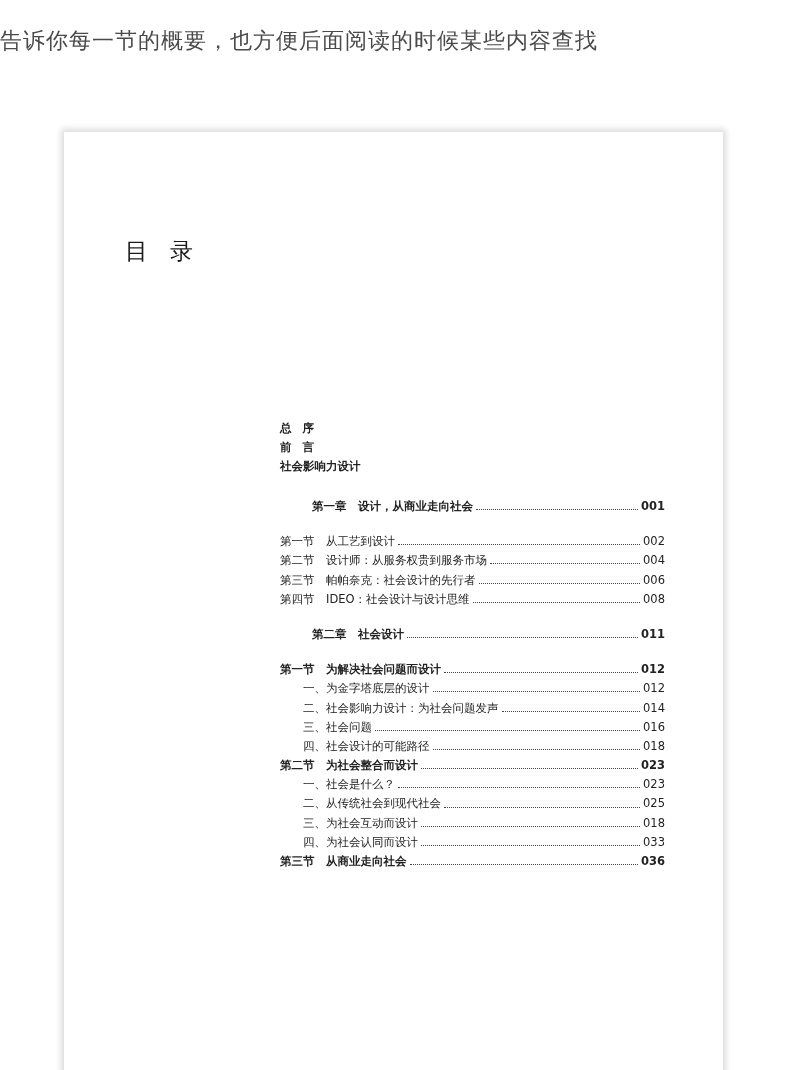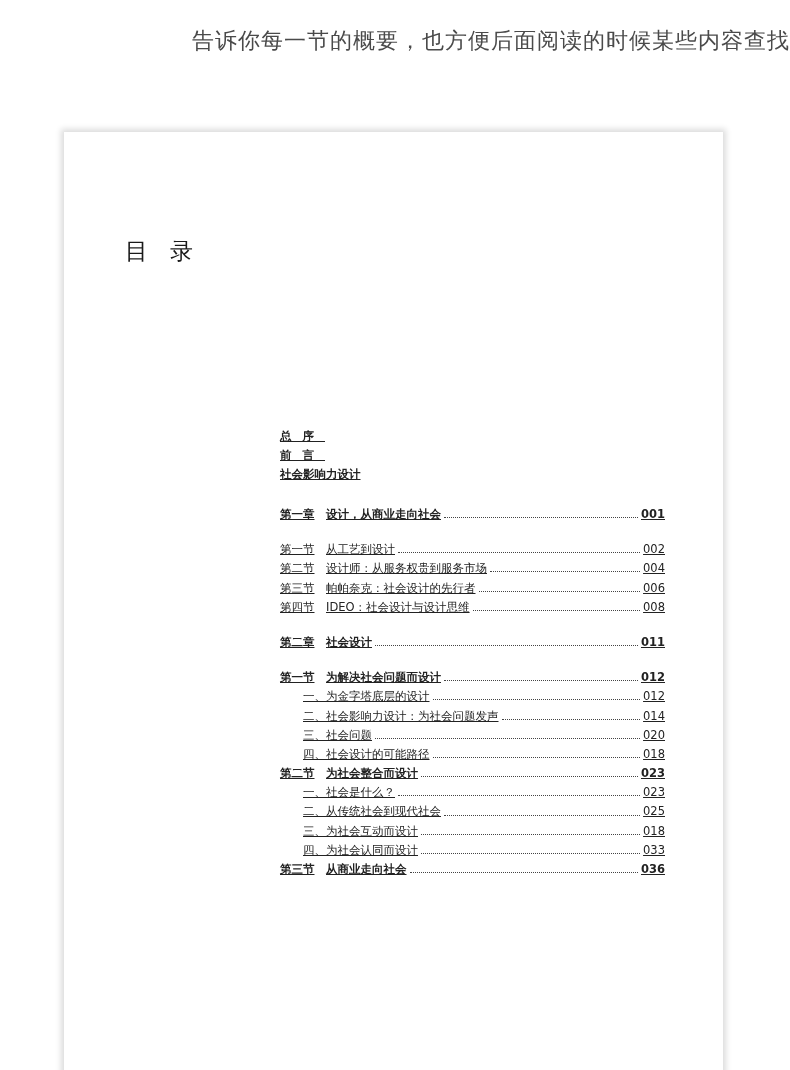--- a/index.html
+++ b/index.html
@@ -1,47 +1,47 @@
 <!DOCTYPE html>
 <html><head>
 <meta charset="utf-8">
 <style>
   html, body { margin: 0; padding: 0; }
   body {
     width: 790px; height: 1070px; background: #ffffff; position: relative; overflow: hidden;
     font-family: "DejaVu Sans", "Liberation Sans", sans-serif;
   }
   .caption {
-    position: absolute; left: 0; top: 26px; width: 790px; text-align: right;
+    position: absolute; left: 0; top: 26px; width: 790px; text-align: left;
     font-size: 22px; color: #4a4a4a; letter-spacing: 1px;
   }
   .page {
     position: absolute; left: 64px; top: 132px; width: 659px; height: 1064px;
     background: #ffffff;
     box-shadow: 0 0 6px 3px rgba(0,0,0,0.14);
   }
   .toc-title {
     position: absolute; left: 61px; top: 104px;
     font-size: 23px; color: #1a1a1a; letter-spacing: 22px; font-weight: normal;
   }
   .toc {
-    position: absolute; left: 216px; top: 295px; width: 385px;
-    color: #222; font-size: 11.5px; text-decoration: underline;
+    position: absolute; left: 216px; top: 287px; width: 385px;
+    color: #222; font-size: 11.5px;
   }
   .front { height: 19px; line-height: 19px; font-weight: bold; }
   .front.spaced { letter-spacing: 11px; }
   .row { display: flex; align-items: baseline; height: 19.2px; line-height: 19.2px; }
   .row .label { white-space: nowrap; }
   .row .num { width: 46px; flex: 0 0 46px; white-space: nowrap; }
   .row .indent { width: 23px; flex: 0 0 23px; }
   .row .leader {
     flex: 1 1 auto; margin: 0 3px; border-bottom: 1.5px dotted #444; height: 0; align-self: center; position: relative; top: 3px;
   }
   .row .page-no { white-space: nowrap; }
-  .chapter { font-weight: bold; }
+  .chapter { font-weight: bold; margin-left: 32px; }
   .section-bold { font-weight: bold; }
   .gap-chapter { height: 21px; }
   .gap-small { height: 16px; }
 </style>
 </head>
 <body>
 
 <div class="caption">告诉你每一节的概要，也方便后面阅读的时候某些内容查找</div>
 
 <div class="page">
@@ -117,21 +117,21 @@
       <span class="label">二、</span>
       <span class="label">社会影响力设计：为社会问题发声</span>
       <span class="leader"></span>
       <span class="page-no">014</span>
     </div>
     <div class="row">
       <span class="indent"></span>
       <span class="label">三、</span>
       <span class="label">社会问题</span>
       <span class="leader"></span>
-      <span class="page-no">020</span>
+      <span class="page-no">016</span>
     </div>
     <div class="row">
       <span class="indent"></span>
       <span class="label">四、</span>
       <span class="label">社会设计的可能路径</span>
       <span class="leader"></span>
       <span class="page-no">018</span>
     </div>
 
     <div class="row section-bold">

